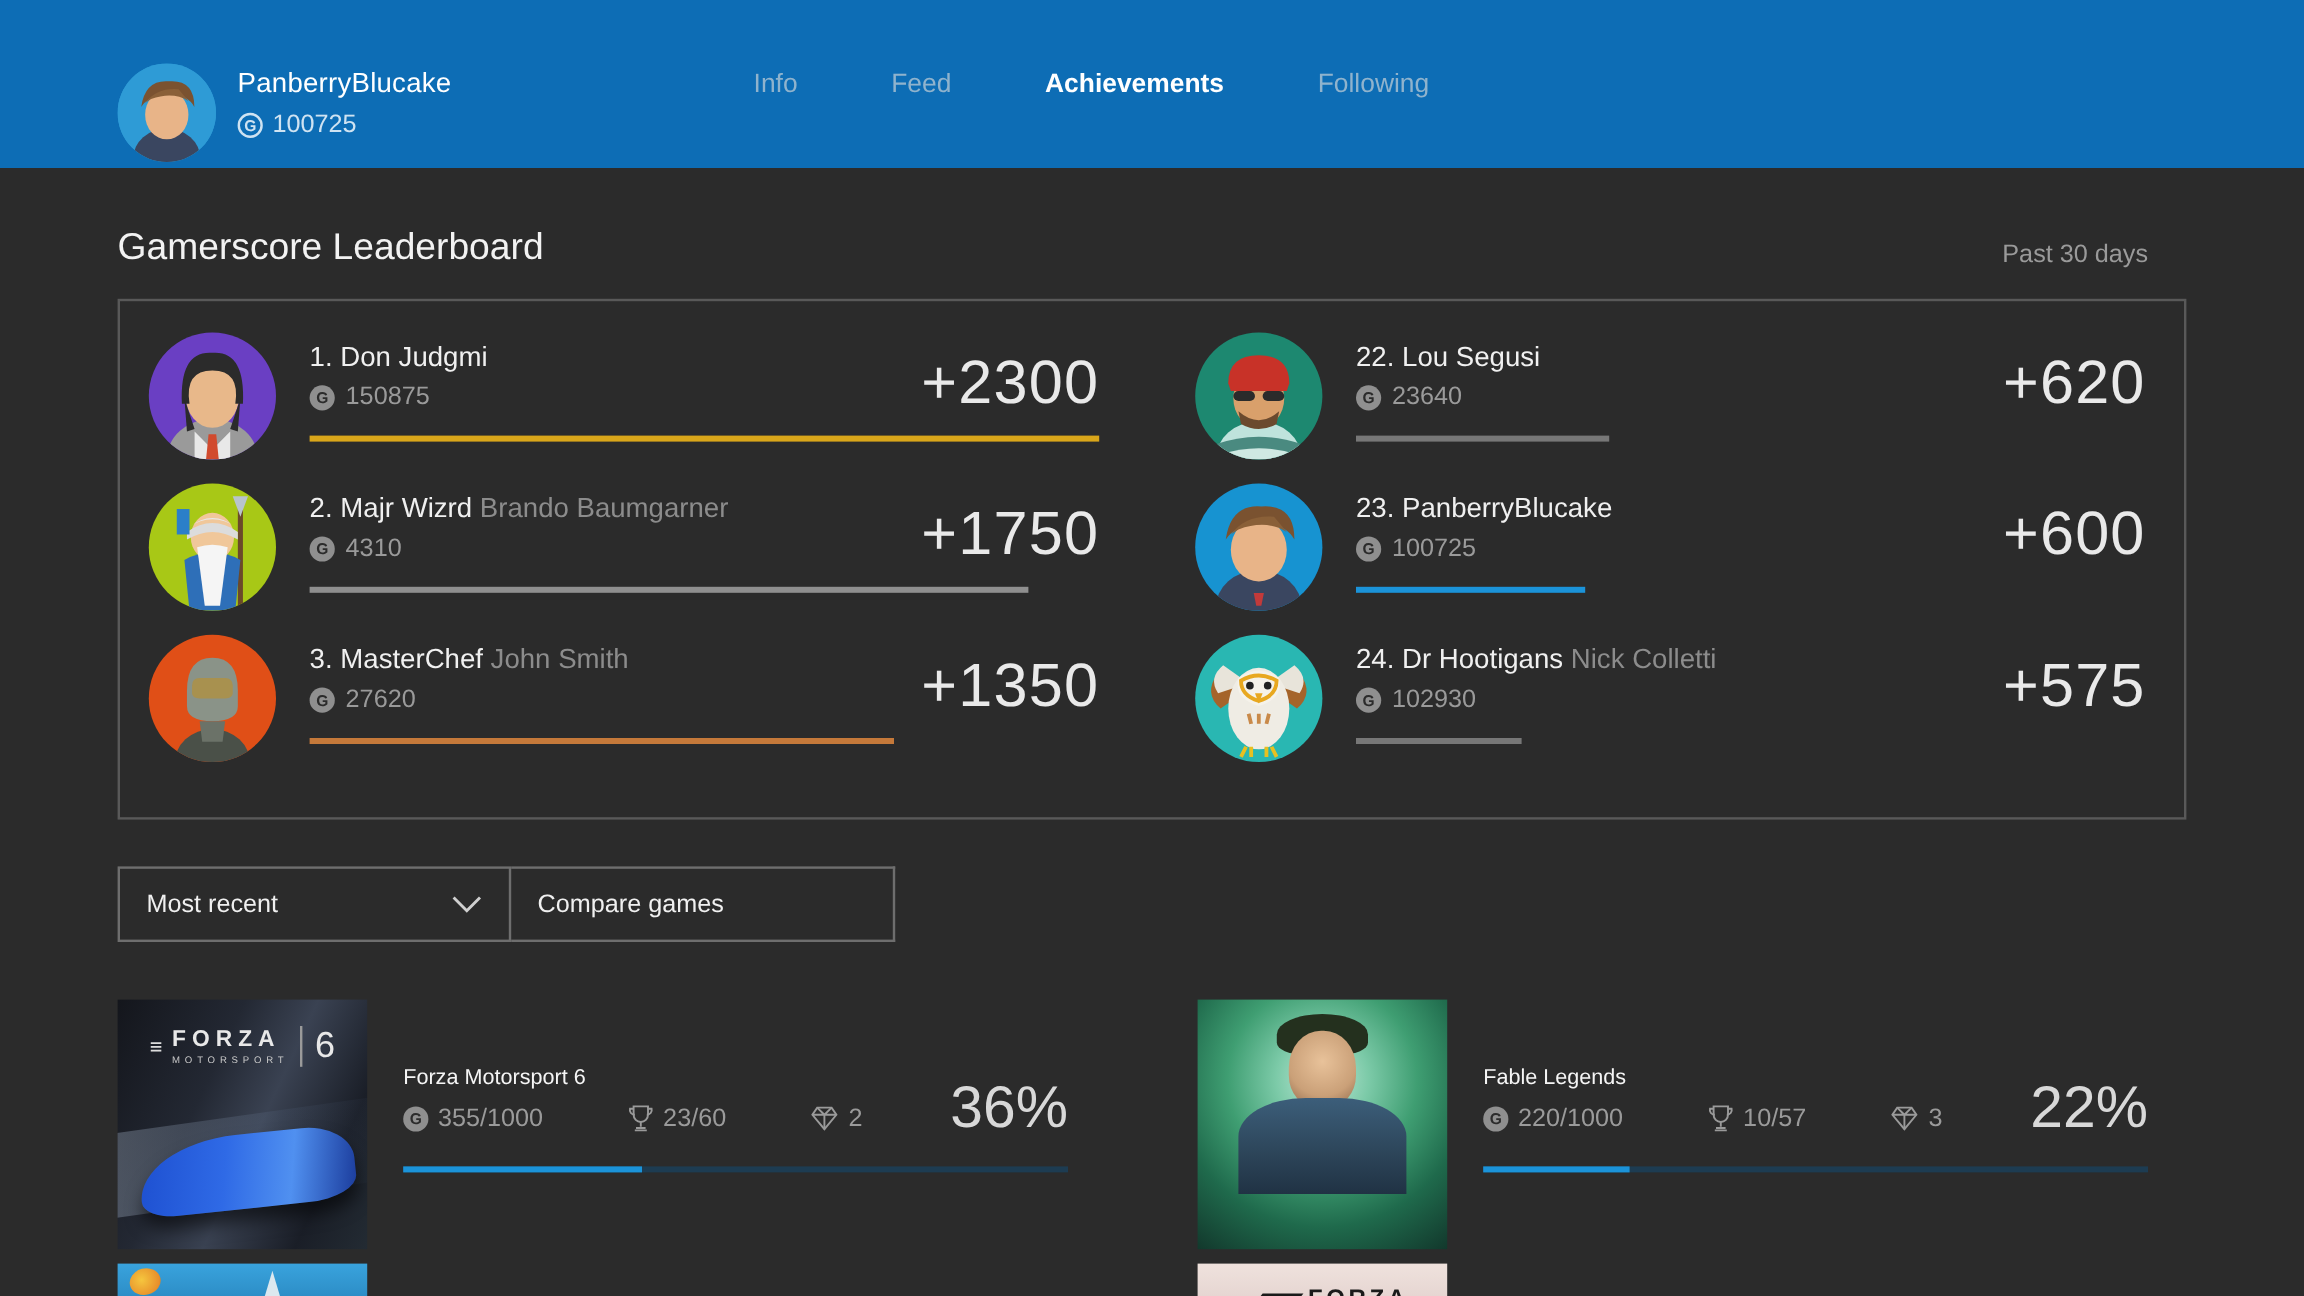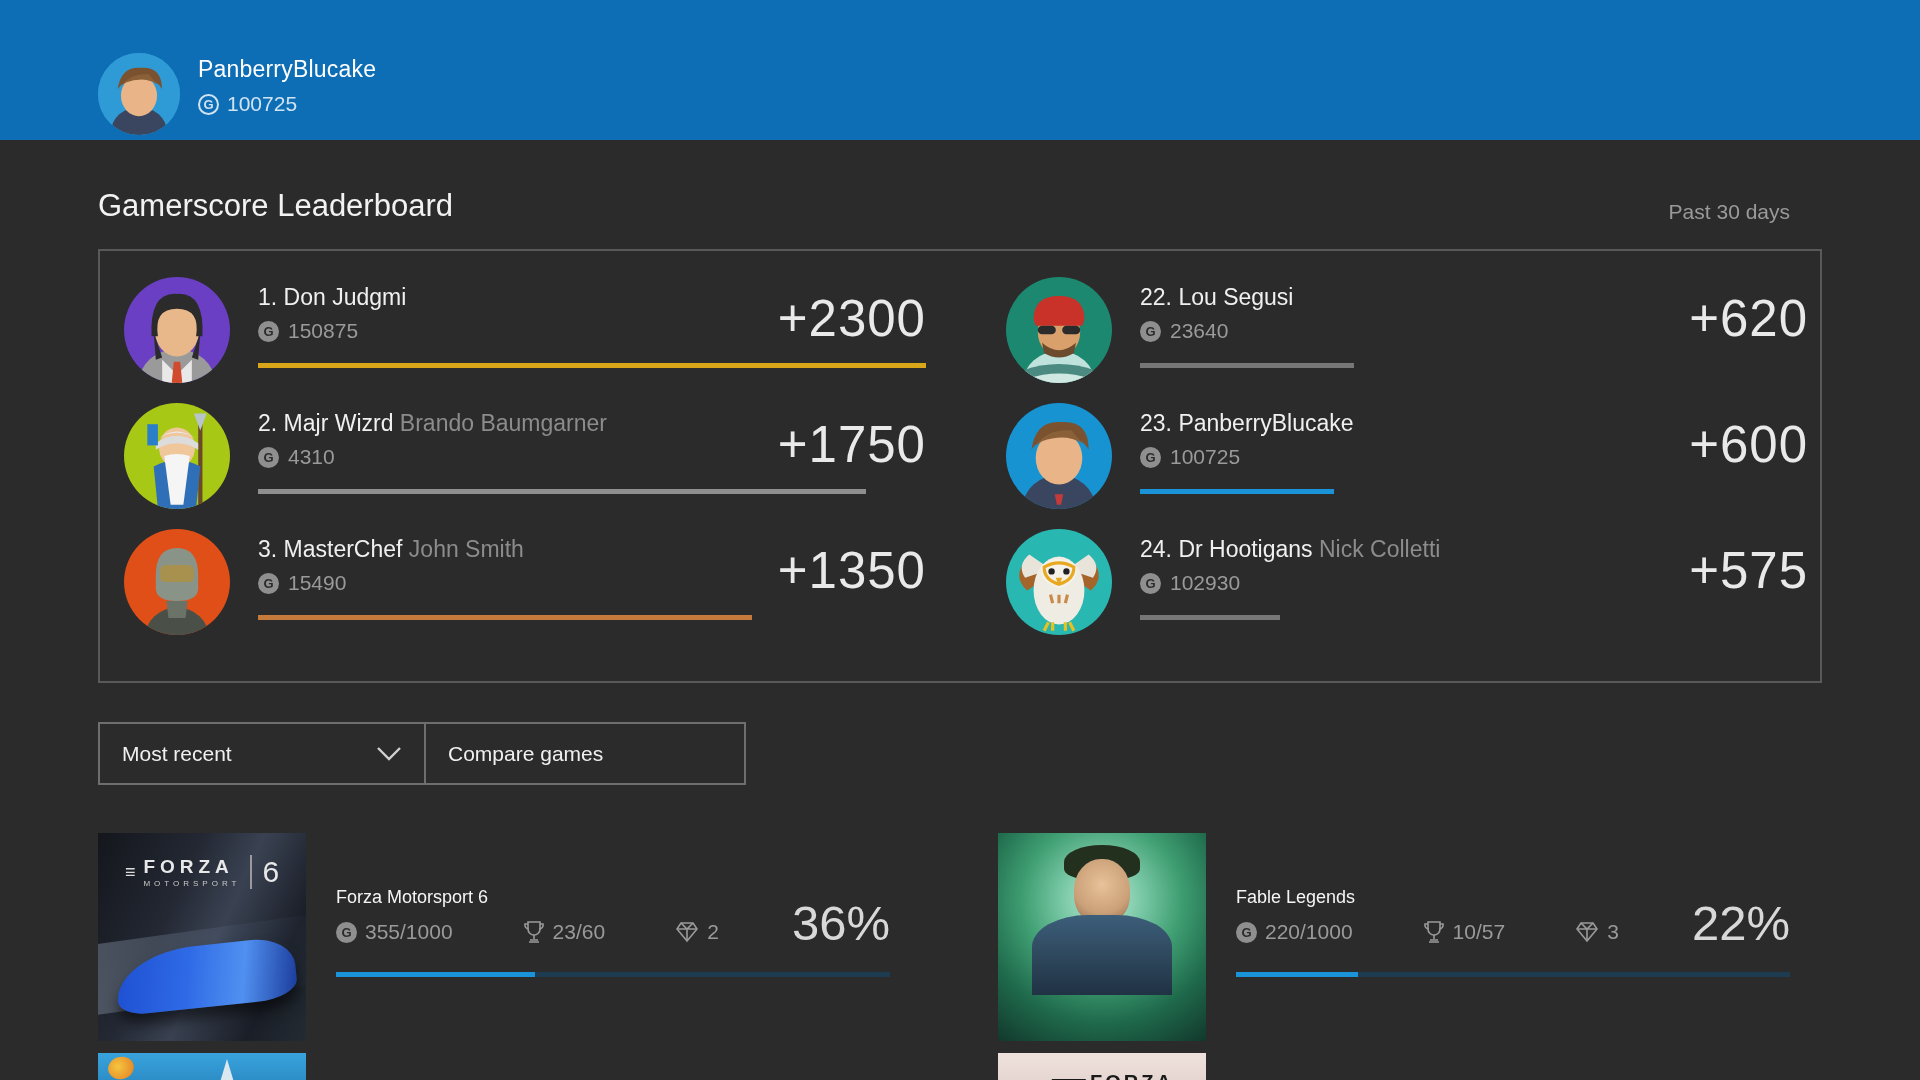--- a/index.html
+++ b/index.html
@@ -22,21 +22,21 @@
   .nav-tab.active { color:#ffffff; font-weight:700; }
 
   
   .page-title { position:absolute; left:98px; top:188px; font-size:31px; font-weight:300; color:#f2f2f2; }
   .period { position:absolute; right:130px; top:200px; font-size:21px; color:#9a9a9a; }
 
   
   .lb-panel { position:absolute; left:98px; top:249px; width:1724px; height:434px;
               border:2px solid #595959; display:grid;
               grid-template-columns:1fr 1fr; grid-template-rows:repeat(3,1fr);
-              grid-auto-flow:column; column-gap:80px; padding:26px 12px 26px 24px; }
+              grid-auto-flow:column; column-gap:80px; padding:26px 32px 26px 24px; }
   .lb-row { position:relative; display:flex; align-items:flex-start; cursor:pointer; }
   .lb-avatar { width:106px; height:106px; border-radius:50%; overflow:hidden; flex:0 0 106px; }
   .lb-avatar svg { display:block; width:106px; height:106px; }
   .lb-content { position:relative; flex:1; margin-left:28px; height:112px; }
   .lb-name { margin-top:7px; font-size:23px; color:#f0f0f0; }
   .lb-realname { color:#8c8c8c; }
   .lb-score { margin-top:8px; display:flex; align-items:center; gap:9px; color:#9a9a9a; font-size:21px; }
   .g-badge { width:21px; height:21px; border-radius:50%; background:#8f8f8f; color:#2b2b2b;
              display:flex; align-items:center; justify-content:center; font-size:13px; font-weight:700; flex:0 0 21px; }
   .lb-bar { position:absolute; left:0; top:86px; height:5px; }
@@ -127,20 +127,26 @@
         <path d="M28 40 Q40 24 62 26 L72 38 Q56 28 34 36 Z" fill="#8a6038"></path>
       </svg>
     </div>
     <div class="header-user">
       <div class="header-username">PanberryBlucake</div>
       <div class="header-gs">
         <span class="g-ring">G</span>
         <span>100725</span>
       </div>
     </div>
+    <div class="nav">
+      <span class="nav-tab">Info</span>
+      <span class="nav-tab">Feed</span>
+      <span class="nav-tab active">Achievements</span>
+      <span class="nav-tab">Following</span>
+    </div>
   </div>
 
   <div class="page-title">Gamerscore Leaderboard</div>
   <div class="period">Past 30 days</div>
 
   <div class="lb-panel">
 
     <div class="lb-row">
       <div class="lb-avatar" style="background:#6a3fc3">
         <svg viewBox="0 0 100 100">
@@ -206,21 +212,21 @@
           </svg>
       </div>
       <div class="lb-content">
         <div class="lb-name">
           <span>3.</span>
           <span>MasterChef</span>
           <span class="lb-realname">John Smith</span>
         </div>
         <div class="lb-score">
           <span class="g-badge">G</span>
-          <span>15490</span>
+          <span>27620</span>
         </div>
         <div class="lb-bar" style="width:74%;background:#c5793a"></div>
         <div class="lb-delta">+1350</div>
       </div>
     </div>
 
     <div class="lb-row">
       <div class="lb-avatar" style="background:#1d8870">
         <svg viewBox="0 0 100 100">
             <ellipse cx="50" cy="100" rx="34" ry="30" fill="#bfe3dc"></ellipse>

